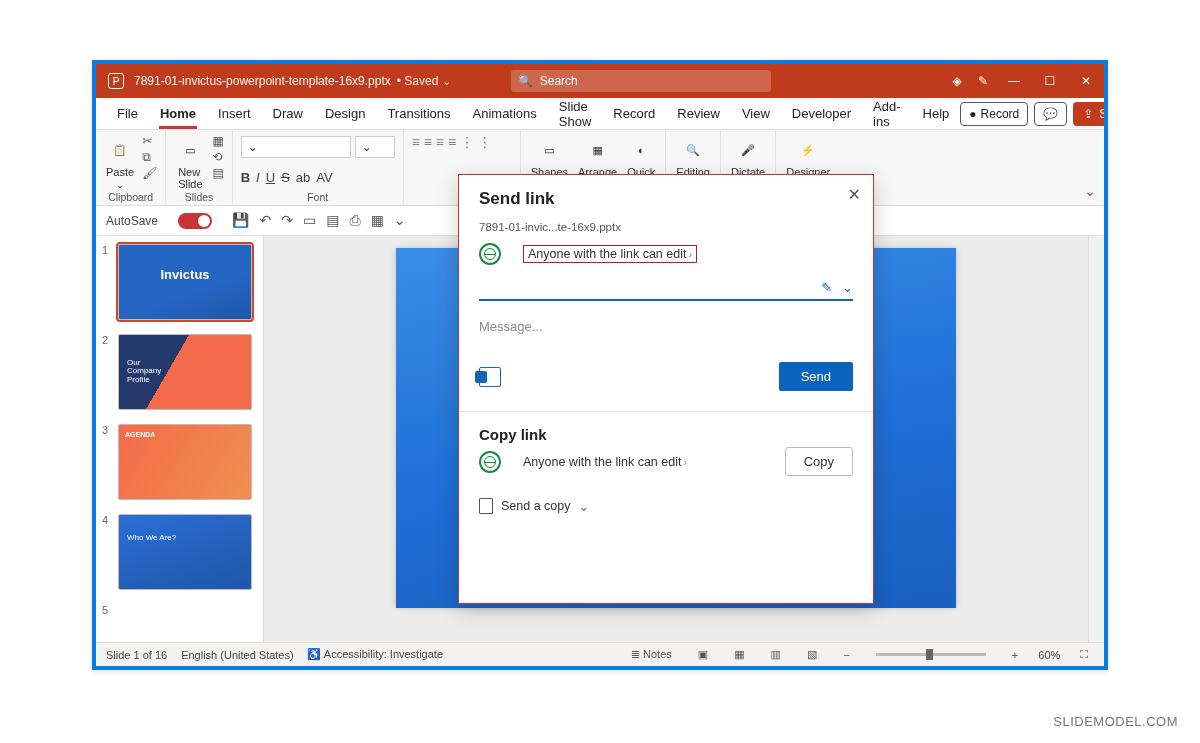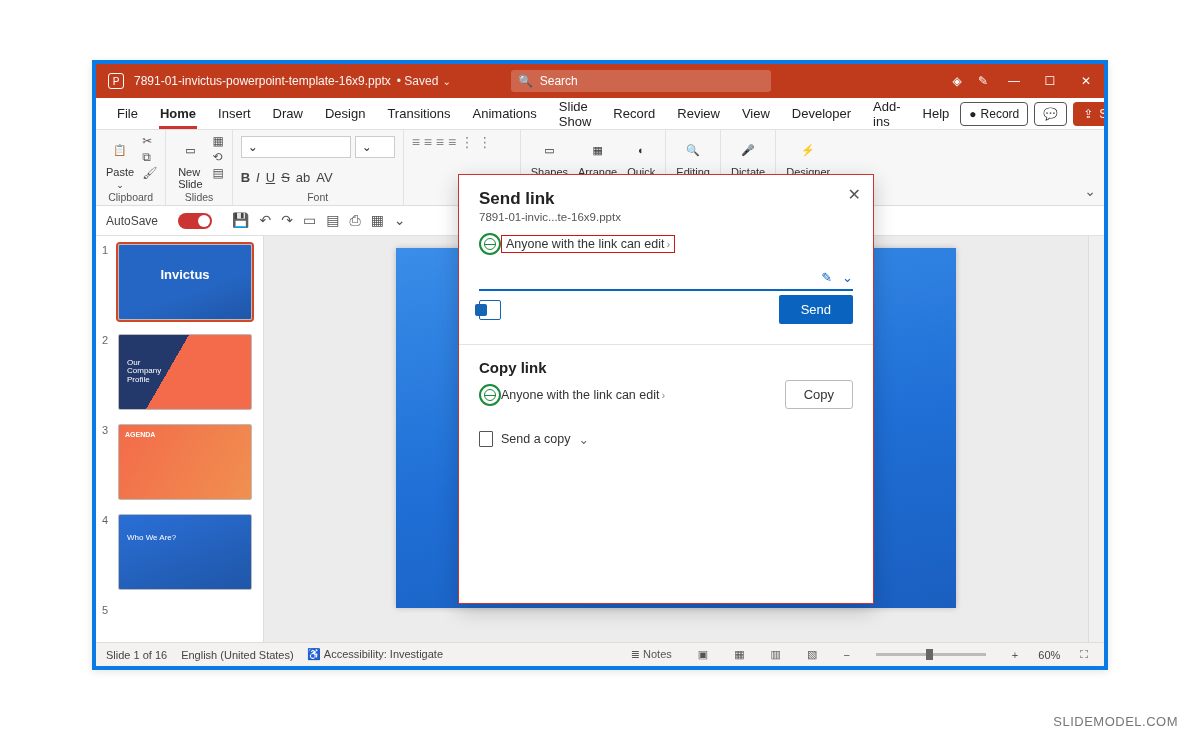--- a/index.html
+++ b/index.html
@@ -60,23 +60,23 @@
   
   .status-bar{height:24px;background:#f3f2f1;border-top:1px solid #ddd;display:flex;align-items:center;font-size:11px;color:#444;padding:0 10px;gap:14px;}
   .status-bar .flex1{flex:1;}
   .status-bar .vbtn{padding:0 6px;color:#555;}
   .zoom-slider{width:110px;height:3px;background:#bbb;position:relative;margin:0 6px;}
   .zoom-slider::before{content:"";position:absolute;left:50%;top:-4px;width:1px;height:11px;background:#888;}
   .zoom-slider .thumbk{width:7px;height:11px;background:#666;position:absolute;top:-4px;left:46%;}
   
   .share-dialog{position:absolute;left:362px;top:110px;width:416px;height:430px;background:#fff;border:1px solid #c33;box-shadow:0 6px 20px rgba(0,0,0,.2);padding:14px 20px;z-index:50;font-size:13px;color:#222;}
   .share-dialog .close{position:absolute;top:10px;right:12px;font-size:16px;color:#555;cursor:pointer;}
-  .share-dialog h3{font-size:17px;font-weight:600;margin-bottom:2px;}
+  .share-dialog h3{font-size:17px;font-weight:600;margin-bottom:12px;}
   .share-dialog .fname{font-size:11.5px;color:#555;margin-bottom:10px;}
-  .perm-row{display:flex;align-items:center;gap:0;margin-bottom:10px;}
+  .perm-row{display:flex;align-items:center;gap:22px;margin-bottom:10px;}
   .globe{width:22px;height:22px;border:2px solid #1a8a3d;border-radius:50%;position:relative;}
   .globe::before{content:"";position:absolute;inset:3px;border:1px solid #1a8a3d;border-radius:50%;}
   .globe::after{content:"";position:absolute;left:3px;right:3px;top:50%;height:1px;background:#1a8a3d;}
   .perm-text{font-size:12.5px;color:#333;}
   .perm-highlight{border:1px solid #d01515;}
   .perm-text .chev{color:#888;margin-left:2px;font-size:11px;}
   .to-line{border-bottom:2px solid #0a64bf;height:26px;margin:6px 0 4px 0;display:flex;justify-content:flex-end;gap:10px;align-items:center;color:#0a64bf;}
   .msg{color:#888;font-size:13px;margin:18px 0 28px;}
   .send-row{display:flex;align-items:center;justify-content:space-between;margin-bottom:20px;}
   .outlook-ic{width:22px;height:20px;background:#fff;border:1px solid #1664b4;border-radius:2px;position:relative;}
@@ -313,20 +313,21 @@
     <div class="perm-row">
       <div class="globe"></div>
       <div class="perm-text perm-highlight" style="padding:1px 4px">
         <span>Anyone with the link can edit</span><span class="chev">›</span>
       </div>
     </div>
     <div class="to-line">
       <span>✎</span>
       <span style="color:#0a64bf">⌄</span>
     </div>
+    <div class="msg">Message...</div>
     <div class="send-row">
       <div class="outlook-ic"></div>
       <button class="btn-send">Send</button>
     </div>
     <div class="divider"></div>
     <div class="copy-h">Copy link</div>
     <div class="copy-row">
       <div class="perm-row" style="margin:0">
         <div class="globe"></div>
         <div class="perm-text"><span>Anyone with the link can edit</span><span class="chev">›</span></div>

